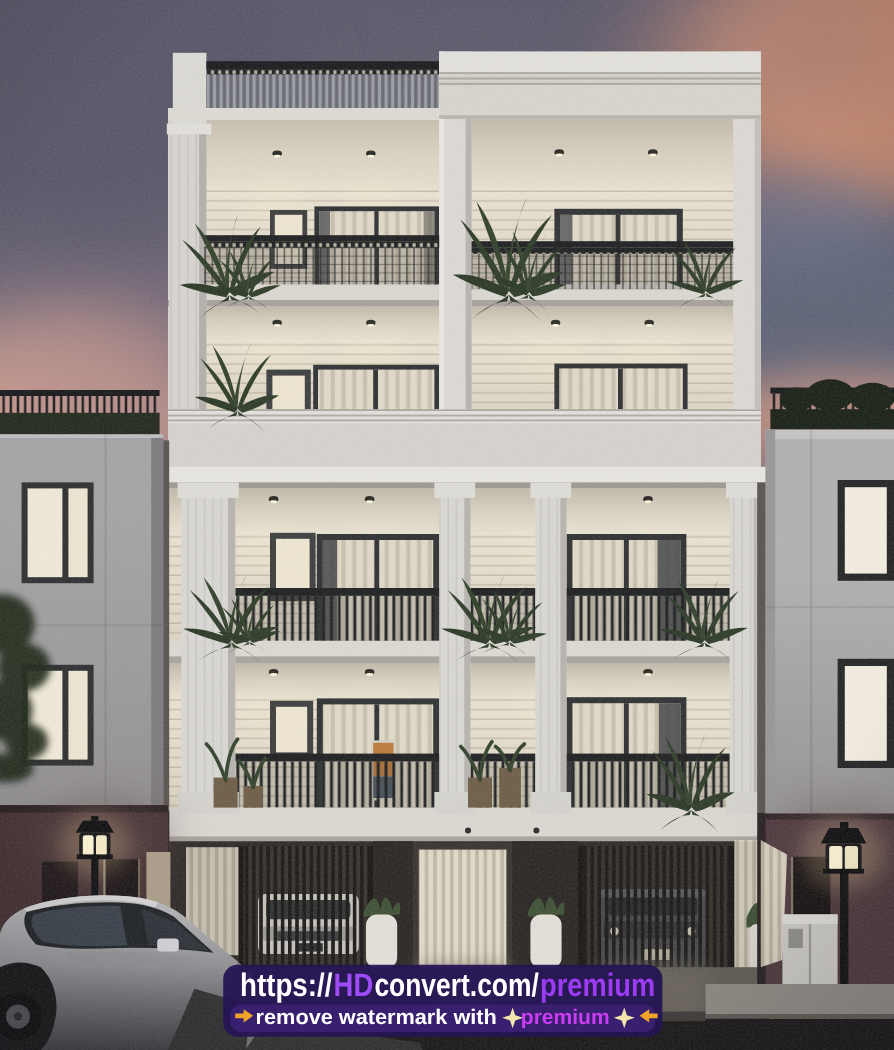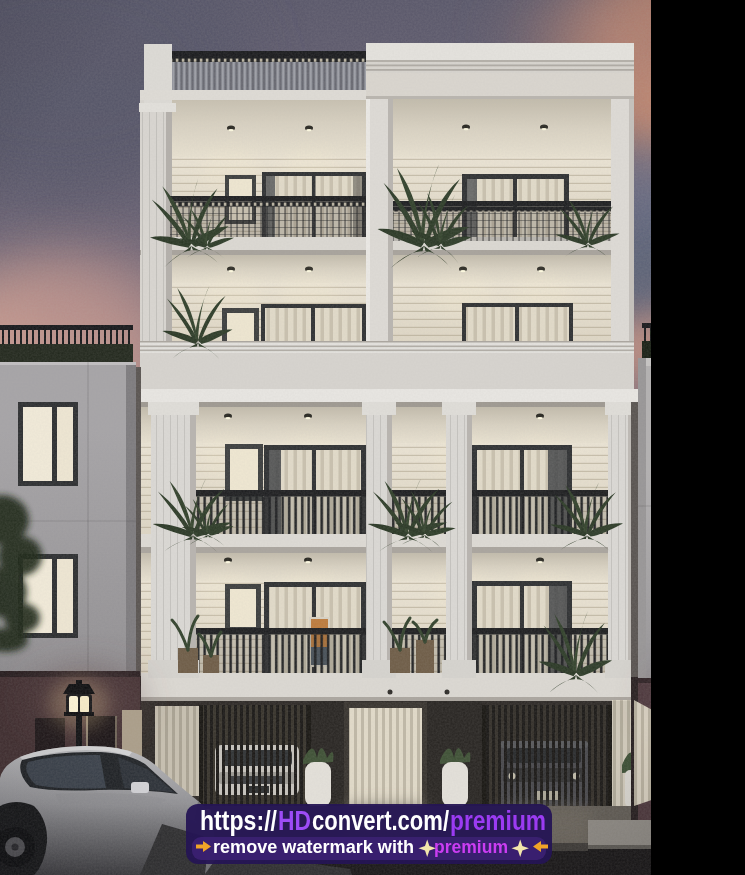--- a/index.html
+++ b/index.html
@@ -1,16 +1,16 @@
 <!DOCTYPE html>
 <html><head>
 <meta charset="utf-8">
 <style>
 html,body{margin:0;padding:0;background:#000;}
-#stage{width:651px;height:875px;position:relative;overflow:hidden;font-family:"Liberation Sans",sans-serif;}
+#stage{width:745px;height:875px;position:relative;overflow:hidden;font-family:"Liberation Sans",sans-serif;}
 </style>
 </head>
 <body>
 <div id="stage">
 <svg width="745" height="875" viewBox="0 0 745 875" xmlns="http://www.w3.org/2000/svg">
 <defs>
 <linearGradient id="skyg" x1="0" y1="0" x2="0" y2="1">
 <stop offset="0" stop-color="#585669"></stop>
 <stop offset="0.28" stop-color="#6a6274"></stop>
 <stop offset="0.52" stop-color="#91787f"></stop>

